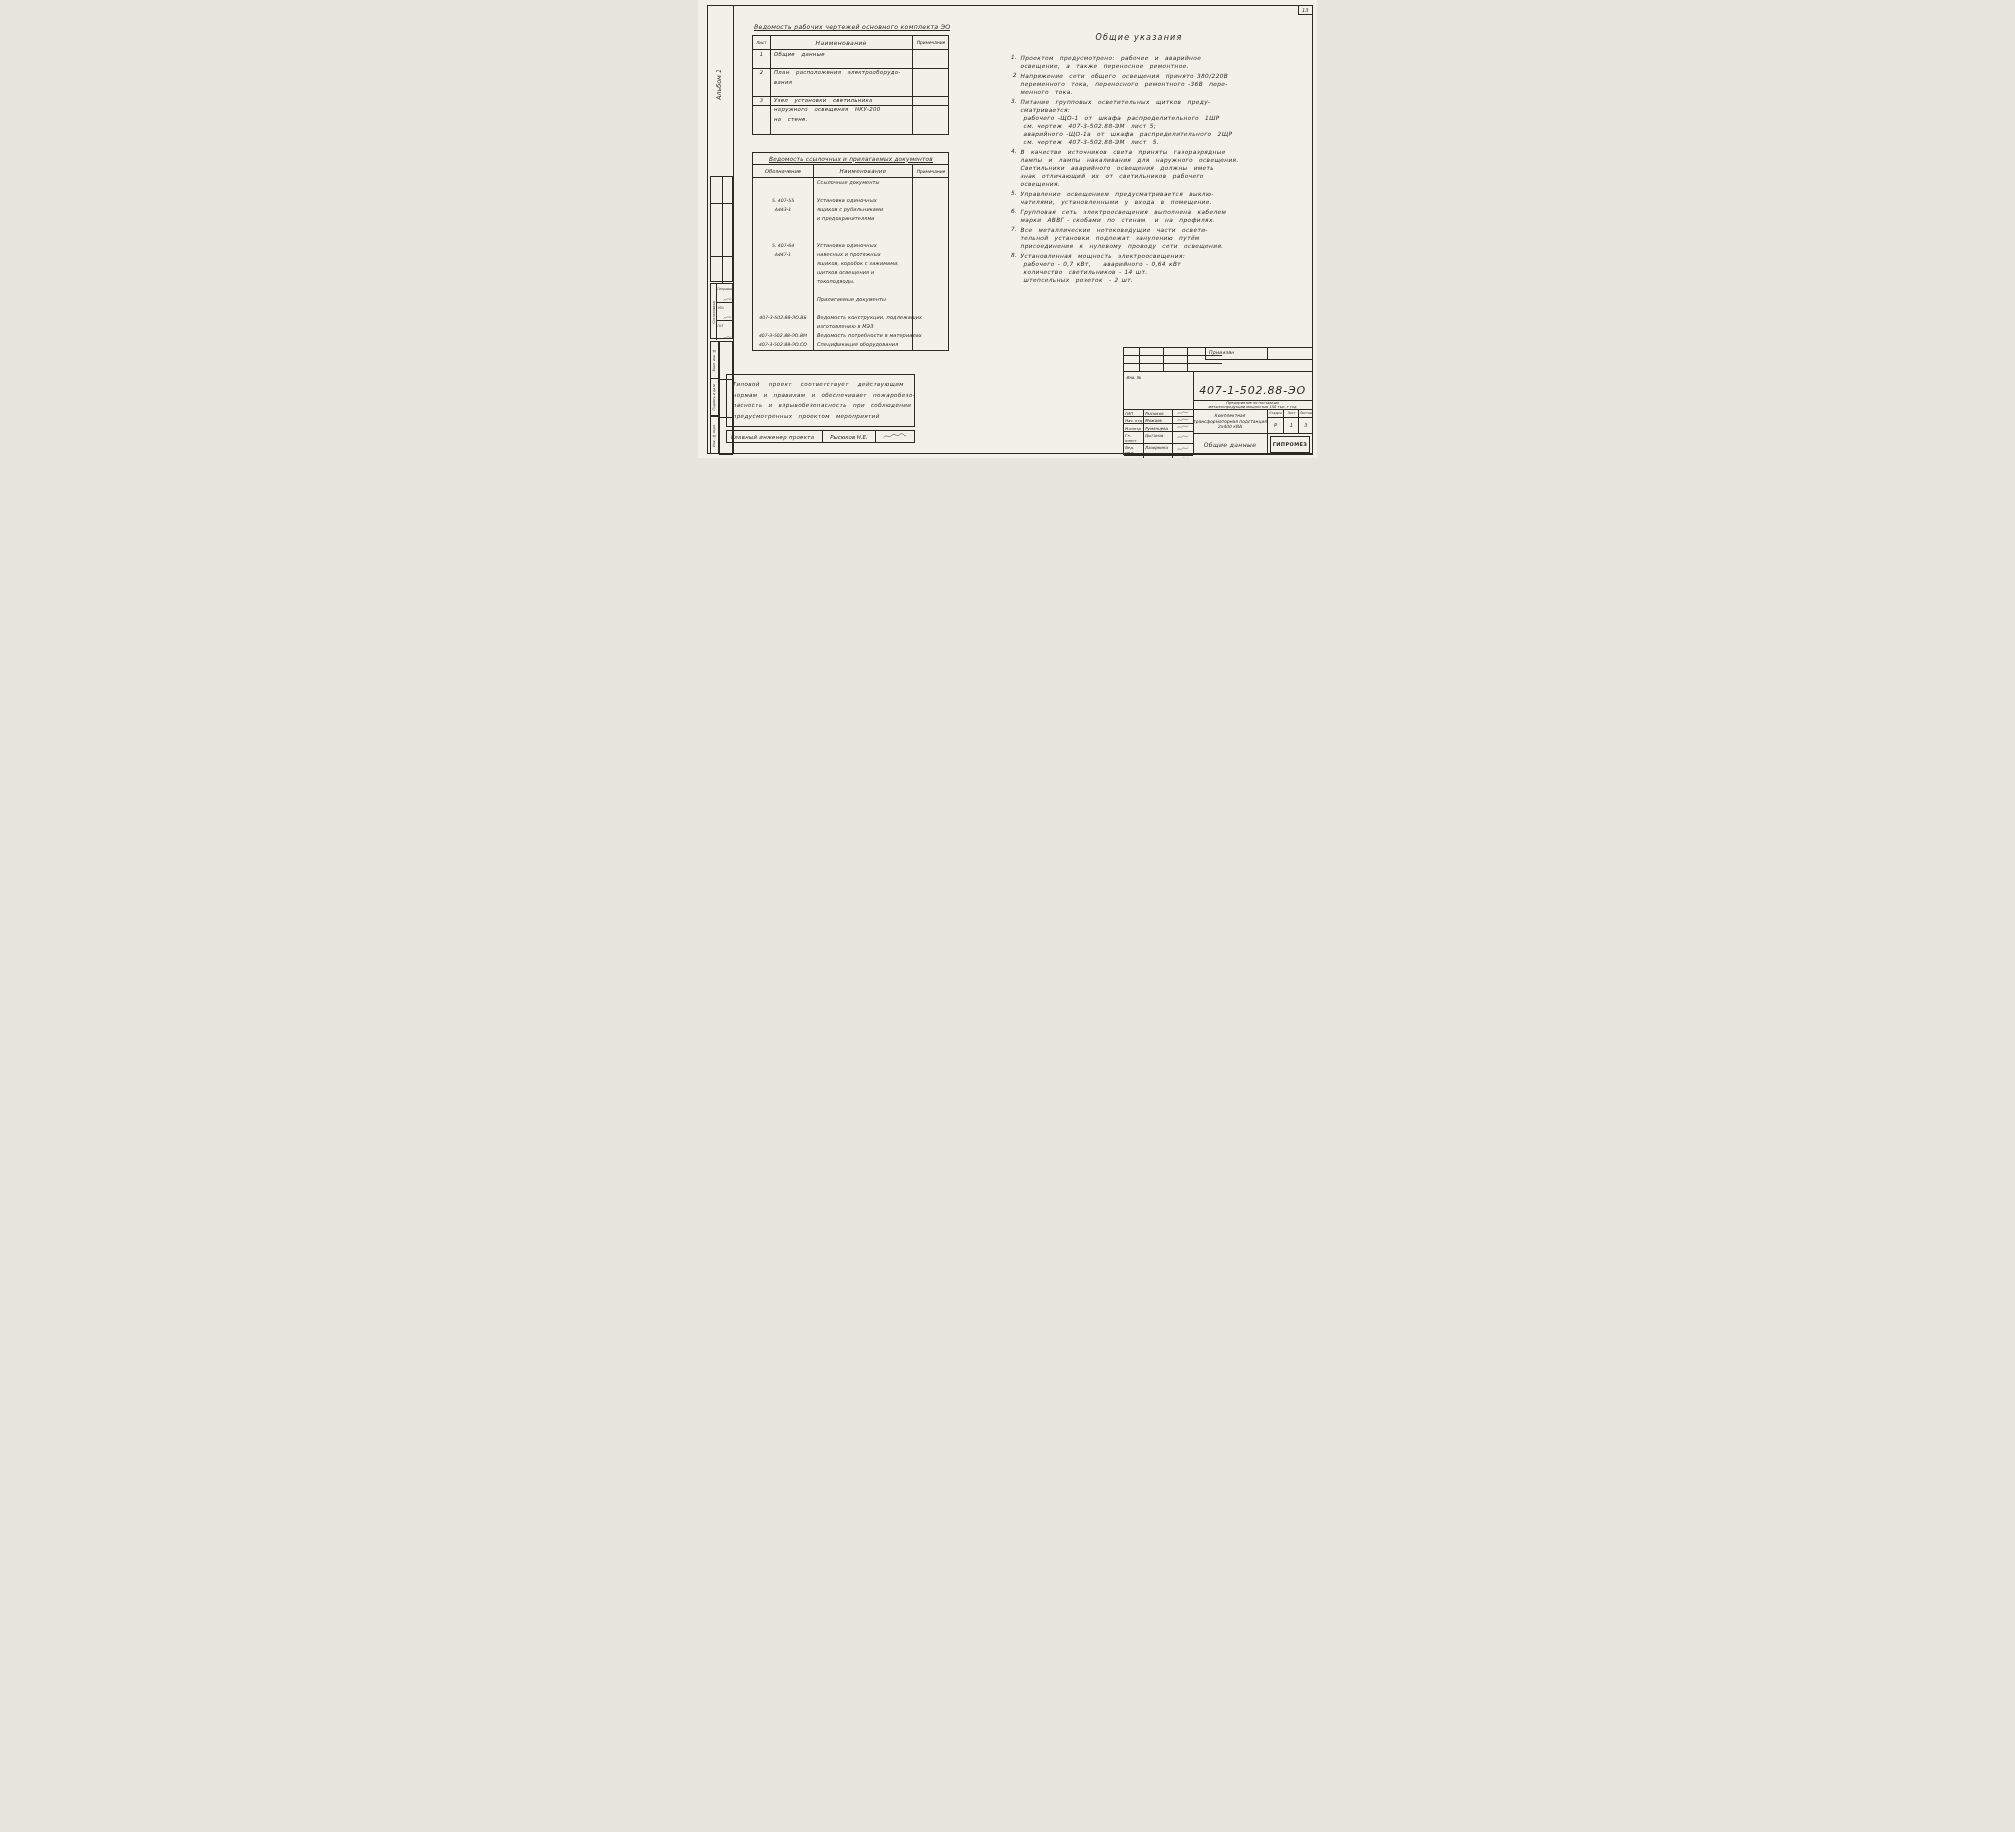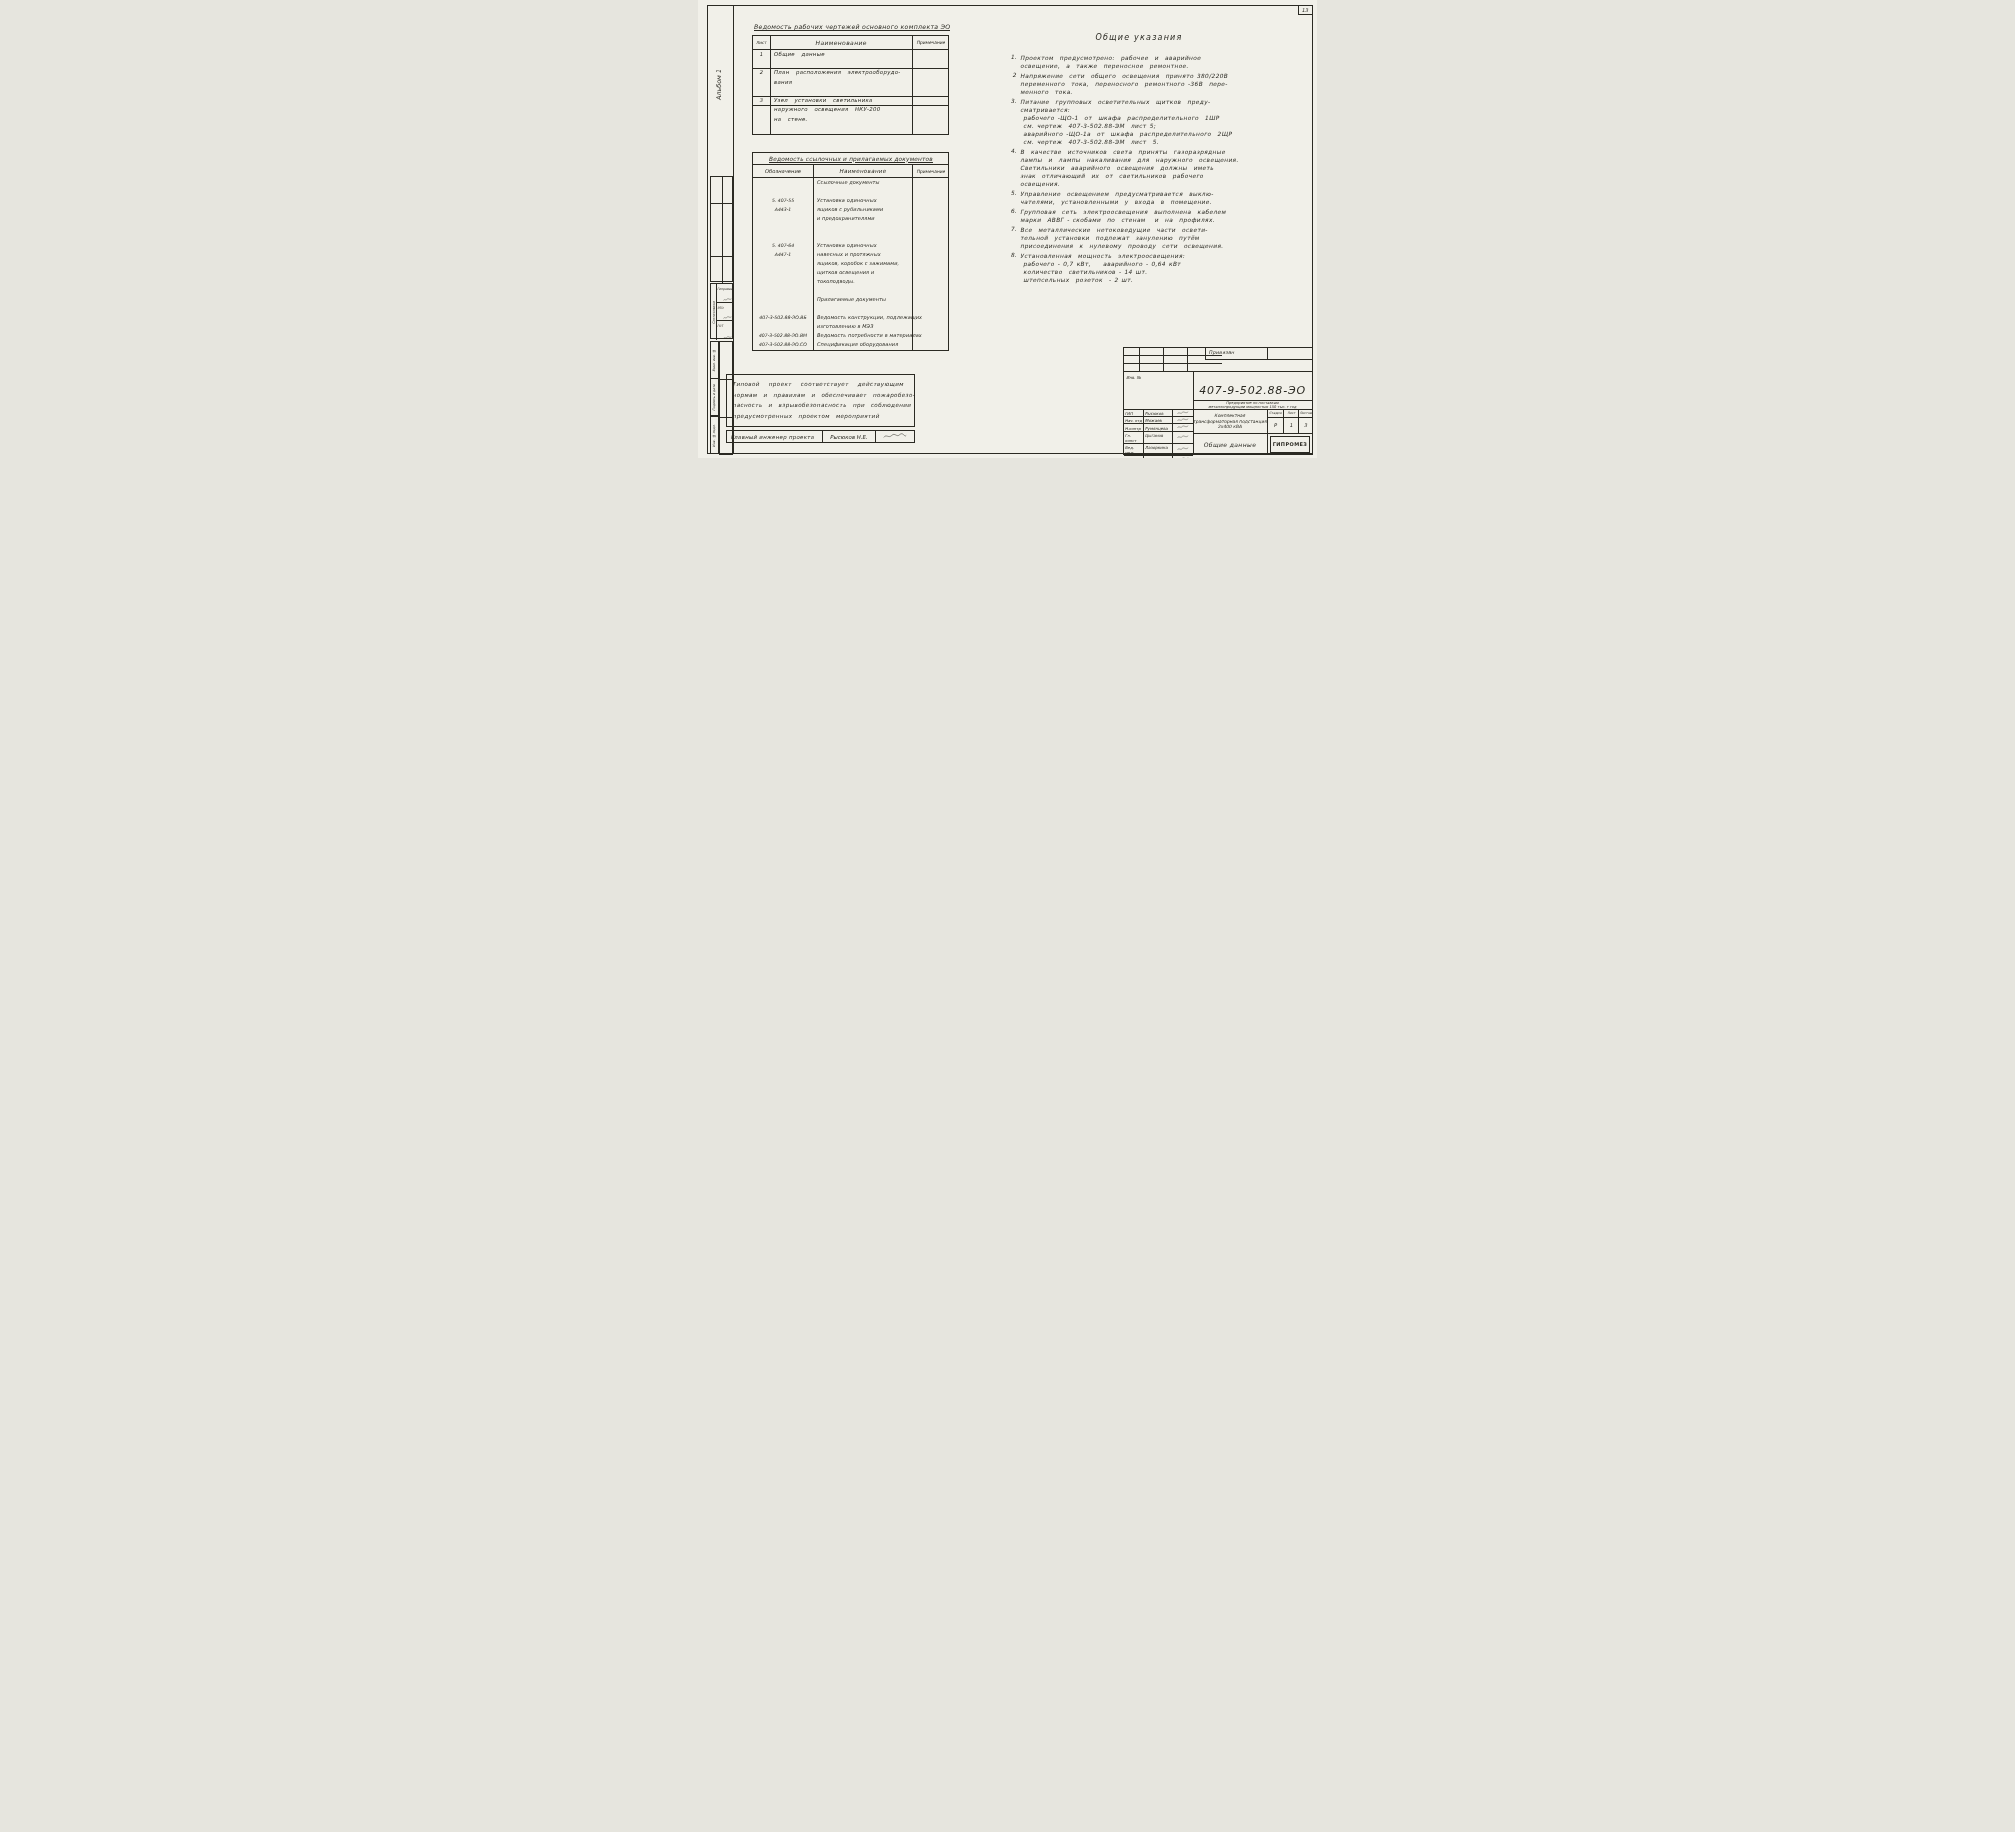--- a/index.html
+++ b/index.html
@@ -236,21 +236,21 @@
     <div class="vl1" style="left:39px;top:0;height:22.6px;"></div>
     <div class="vl1" style="left:63px;top:0;height:22.6px;"></div>
     <div class="vl1" style="left:81px;top:0;height:11.3px;"></div>
     <div class="vl1" style="left:143px;top:0;height:11.3px;"></div>
     <div class="hl1" style="left:81px;top:11.3px;width:108px;"></div>
     <div class="abs hand" style="left:85px;top:2.4px;font-size:4.8px;letter-spacing:0.2px;">Привязан</div>
     <div class="hl" style="left:0;top:22.6px;width:189px;"></div>
 
     <div class="abs hand" style="left:2.4px;top:26.6px;font-size:4px;">Инв. №</div>
     <div class="vl" style="left:69px;top:22.6px;height:83px;"></div>
-    <div class="abs hand" style="left:69px;top:36px;width:119px;text-align:center;font-size:11px;letter-spacing:0.8px;">407-9-502.88-ЭО</div>
+    <div class="abs hand" style="left:69px;top:36px;width:119px;text-align:center;font-size:11px;letter-spacing:0.8px;">407-1-502.88-ЭО</div>
     <div class="hl1" style="left:69px;top:52px;width:120px;"></div>
     <div class="abs pre hand" style="left:69px;top:53px;width:119px;text-align:center;font-size:3.6px;line-height:4px;">Предприятие по поставкам
 металлопродукции мощностью 150 тыс. т год</div>
     <div class="hl" style="left:0;top:61px;width:189px;"></div>
 
     <div class="abs" style="left:0;top:62px;width:69px;height:44px;display:flex;flex-direction:column;">
       <div style="flex:1;display:flex;border-bottom:0.4px solid var(--ink);">
         <div class="hand" style="width:20px;border-right:0.4px solid var(--ink);font-size:3.8px;padding:1.2px 0 0 1.2px;">ГИП</div>
         <div class="hand" style="width:29px;border-right:0.4px solid var(--ink);font-size:4px;padding:1.2px 0 0 1.2px;">Рысюков</div>
         <div class="cfc" style="flex:1;">

